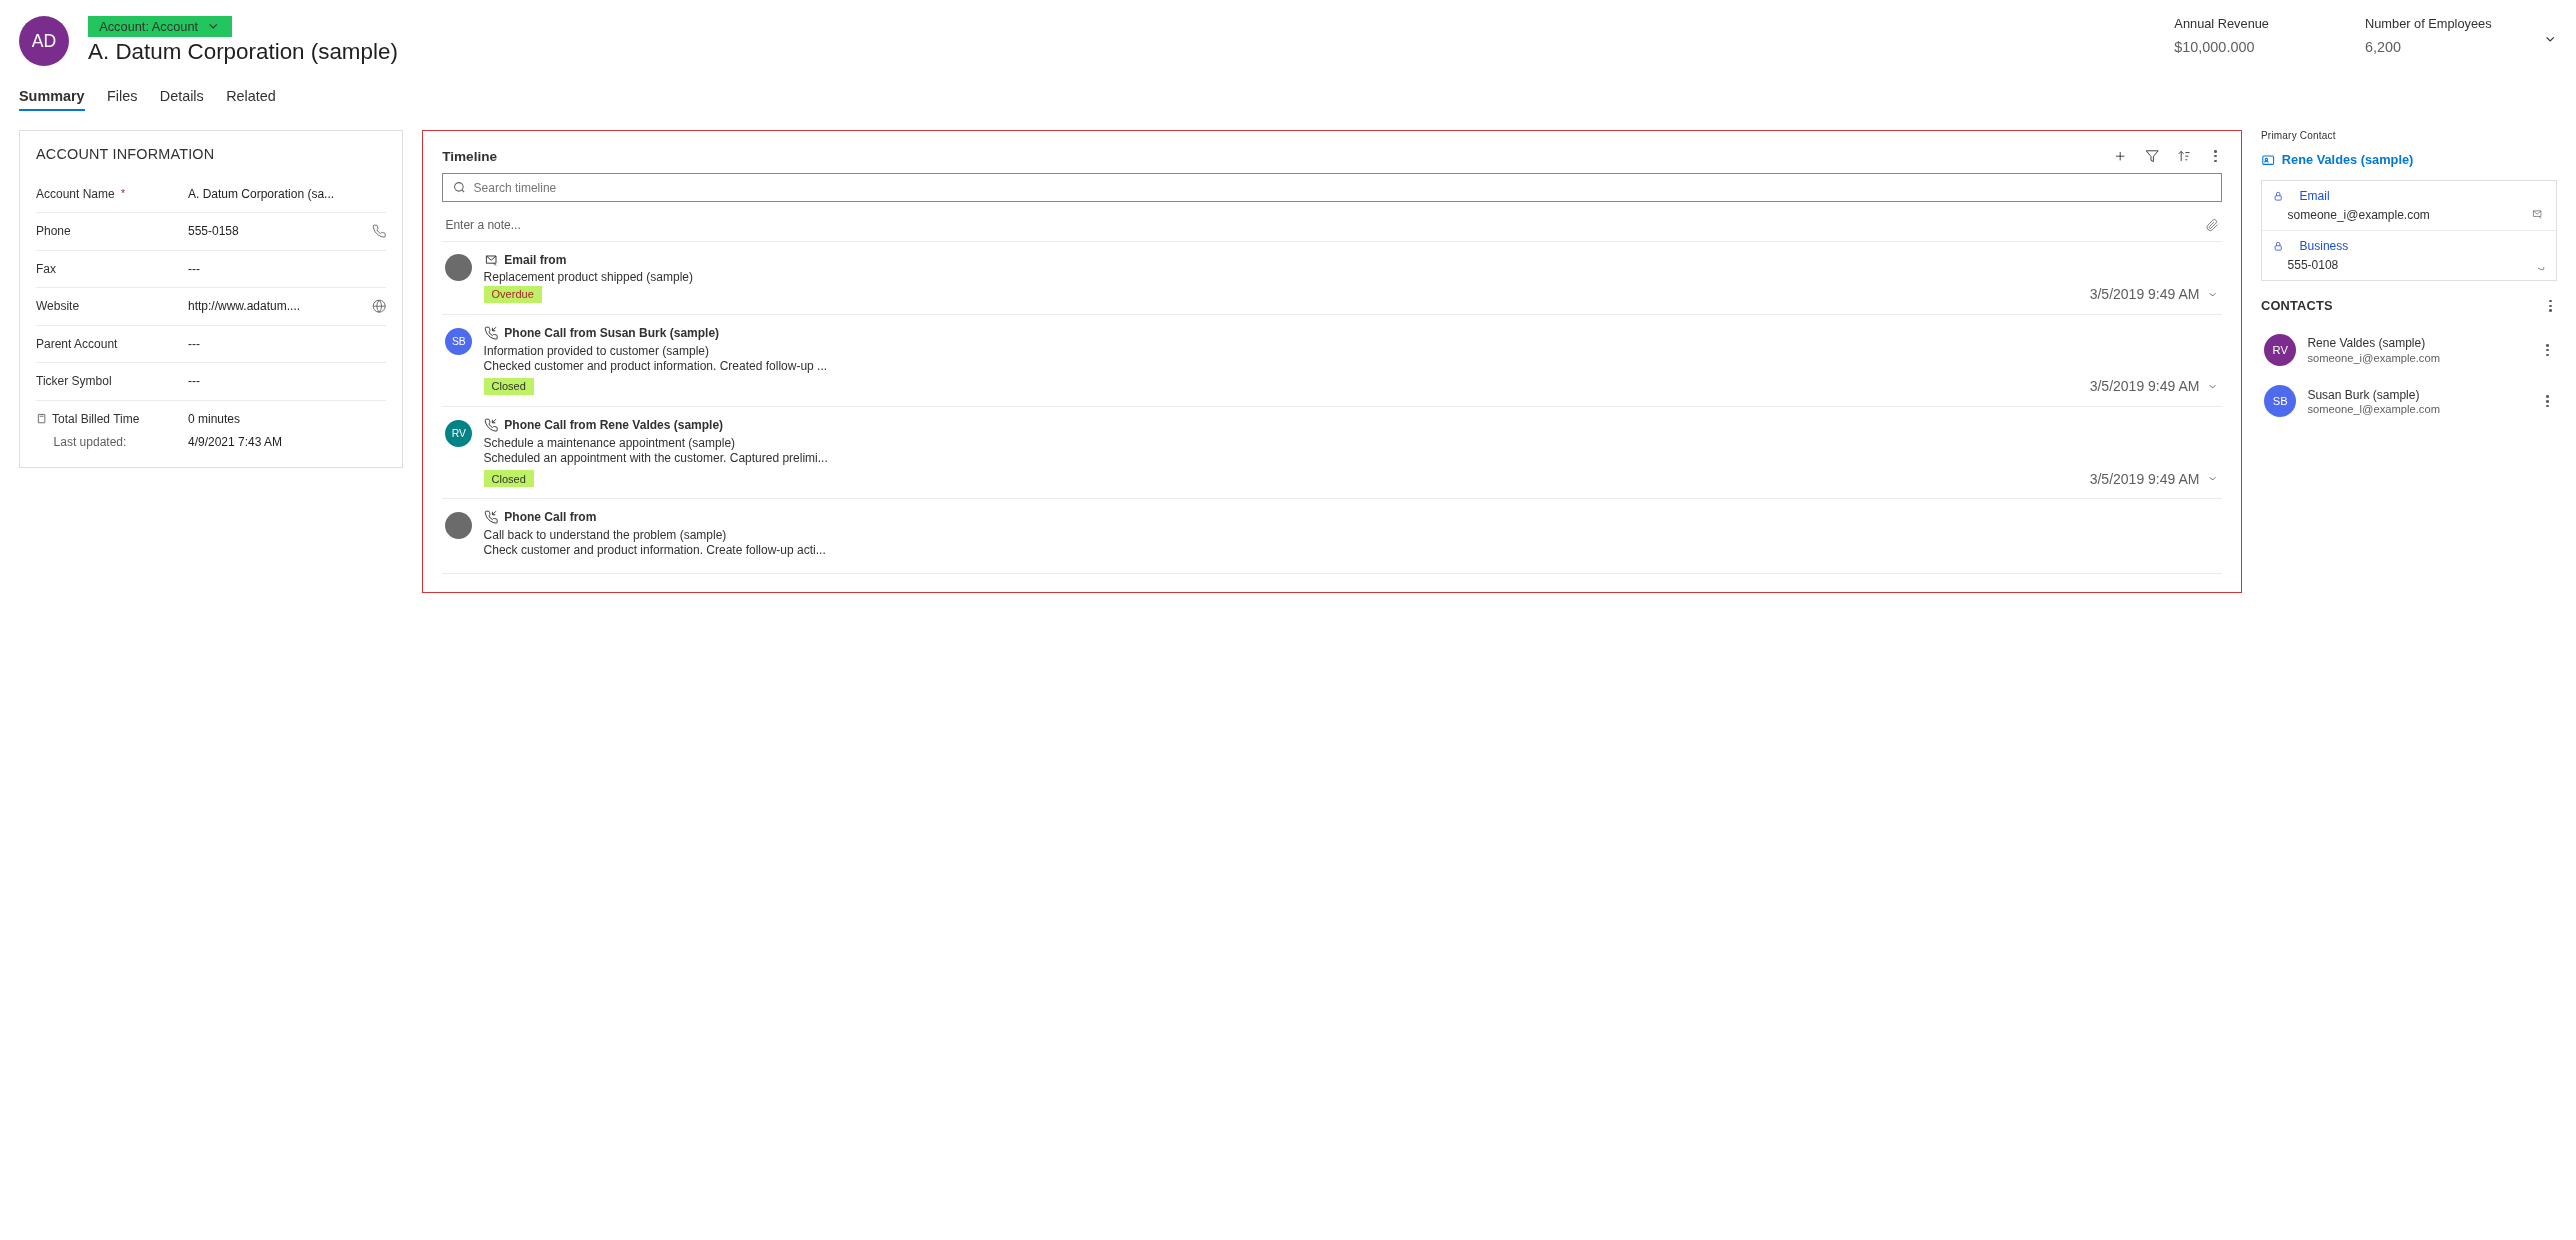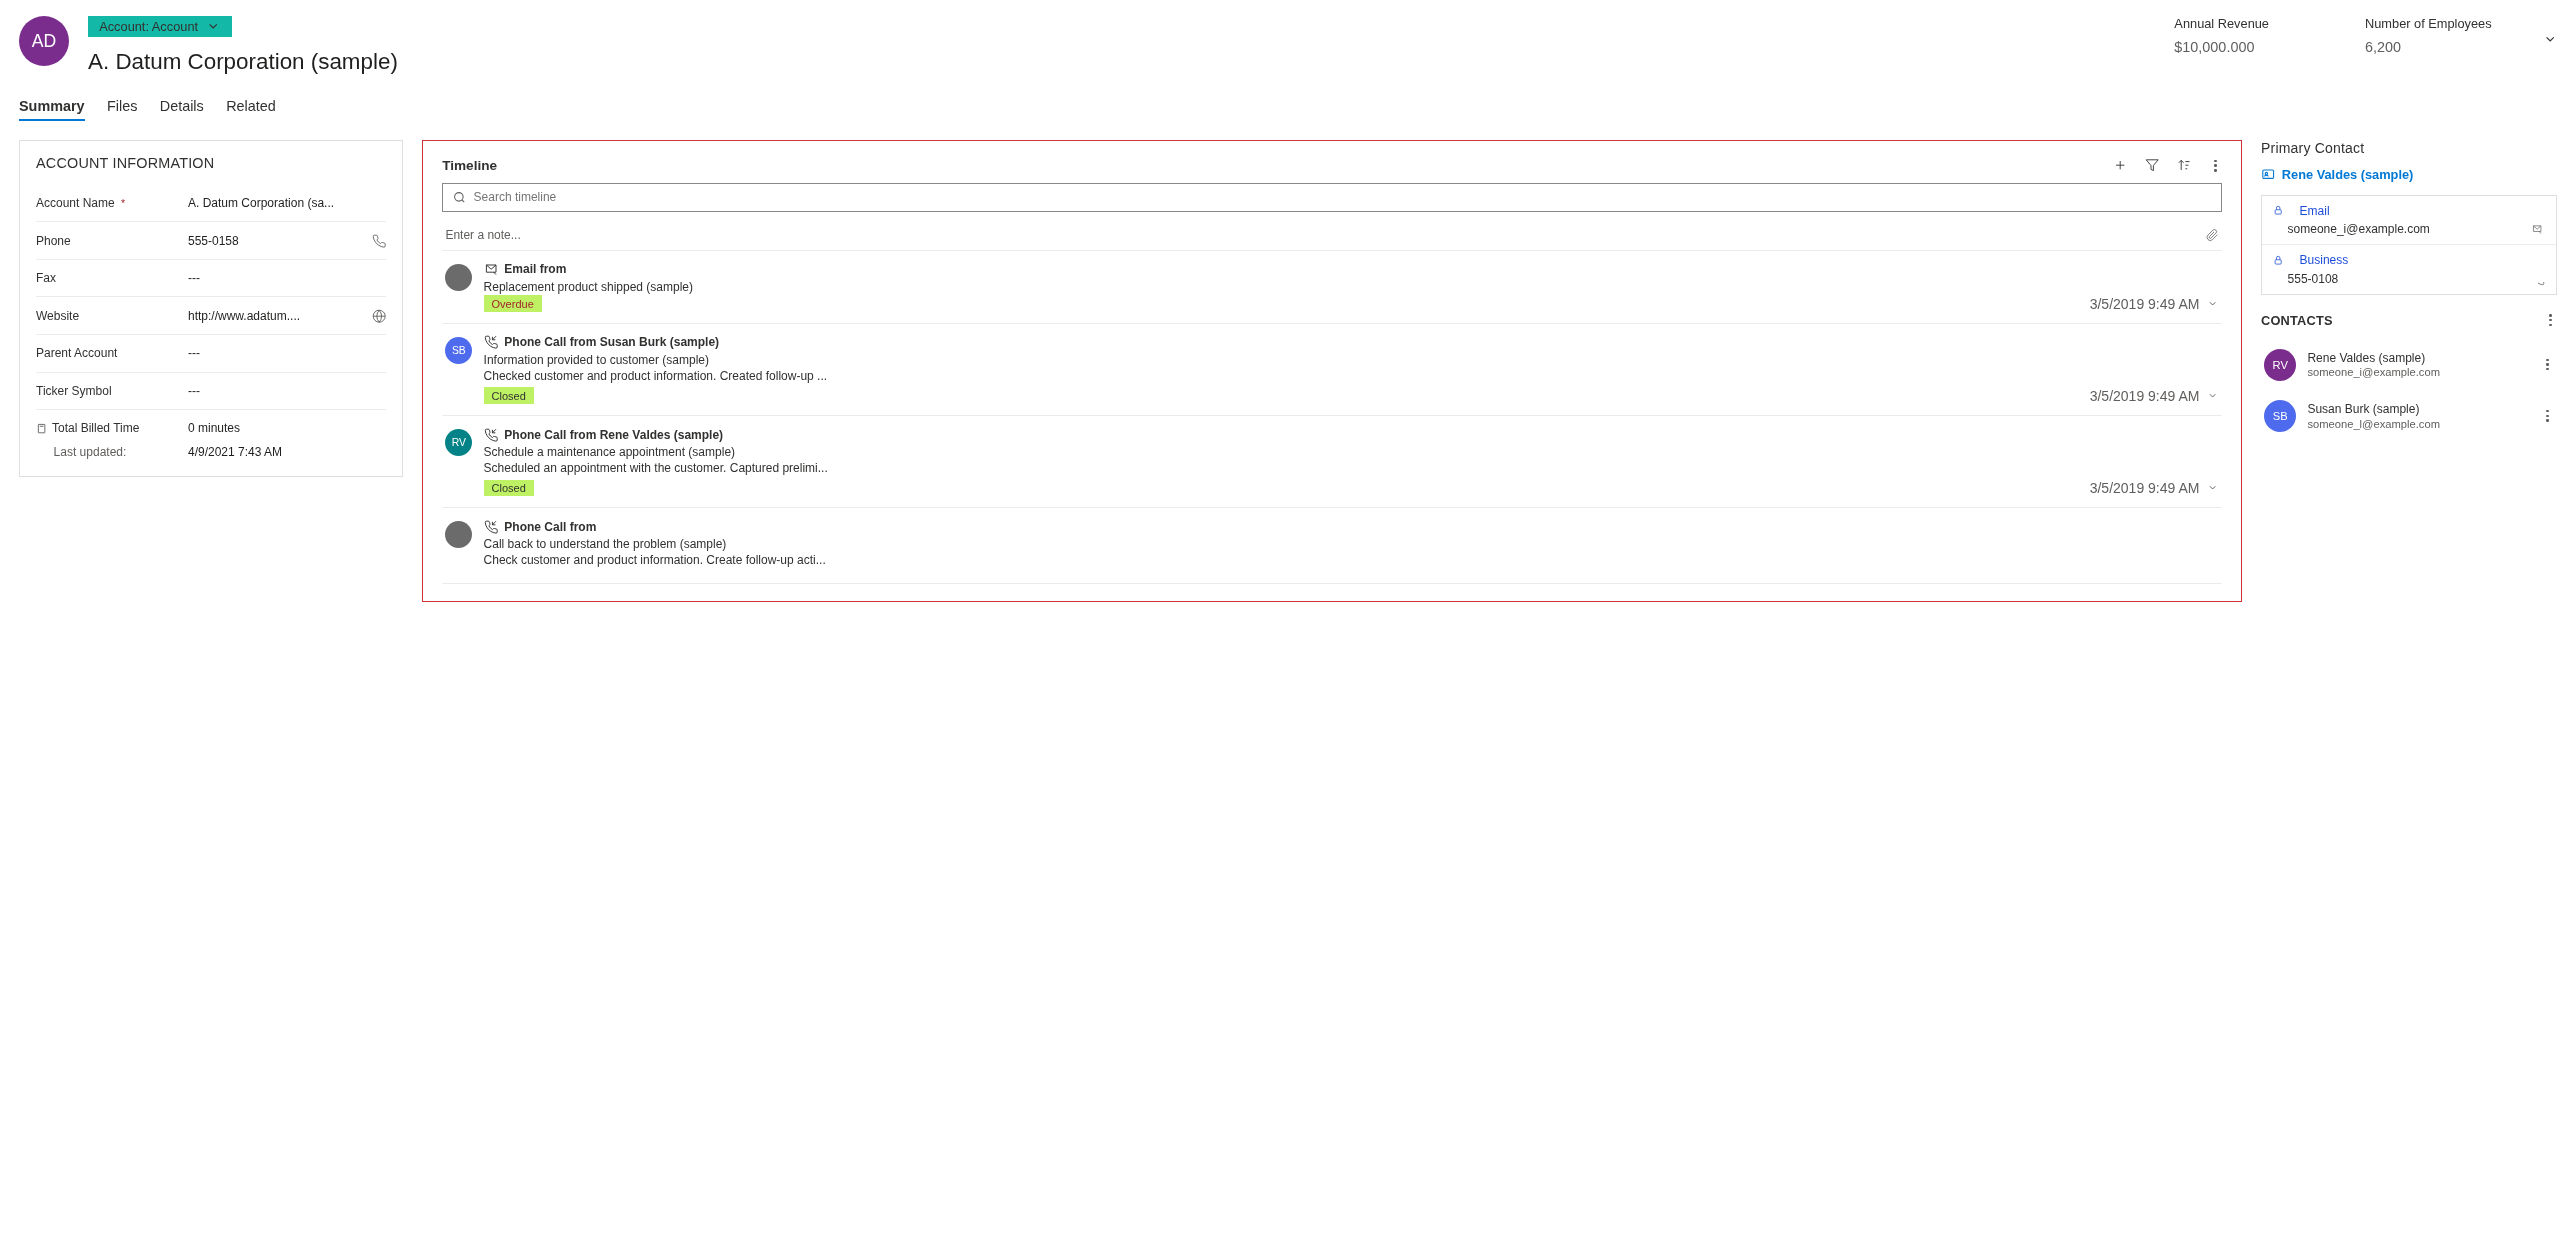--- a/index.html
+++ b/index.html
@@ -25,25 +25,25 @@
     align-items: center;
     justify-content: center;
     font-size: 17.6px;
     font-weight: 400;
     flex-shrink: 0;
   }
   .title-block { flex: 1; }
   .form-type {
     display: inline-flex;
     gap: 8px;
-    background: #14b8a6;
+    background: #22c55e;
     padding: 3.2px 11.2px;
     font-size: 12.8px;
     color: #323130;
-    margin-bottom: 12px;
+    margin-bottom: 2px;
   }
   .account-title {
     font-size: 22.4px;
     font-weight: 400;
     color: #201f1e;
   }
   .header-metrics {
     display: flex;
     gap: 96px;
     padding-right: 32px;
@@ -87,21 +87,21 @@
     border: 1.6px solid #d13438;
     padding: 3.2px;
   }
   .section-title {
     font-size: 14.4px;
     font-weight: 400;
     letter-spacing: 0.2px;
     margin-bottom: 14px;
     color: #323130;
   }
-  .section-title.small { font-size: 14px; font-weight:600; margin-bottom:11.2px; }
+  .section-title.small { font-size: 10px; font-weight:600; margin-bottom:11.2px; }
 
   .field-row {
     display: flex;
     align-items: center;
     border-bottom: 0.8px solid #edebe9;
     padding: 11.2px 0;
   }
   .field-row:last-of-type { border-bottom: none; }
   .field-label {
     width: 152px;

